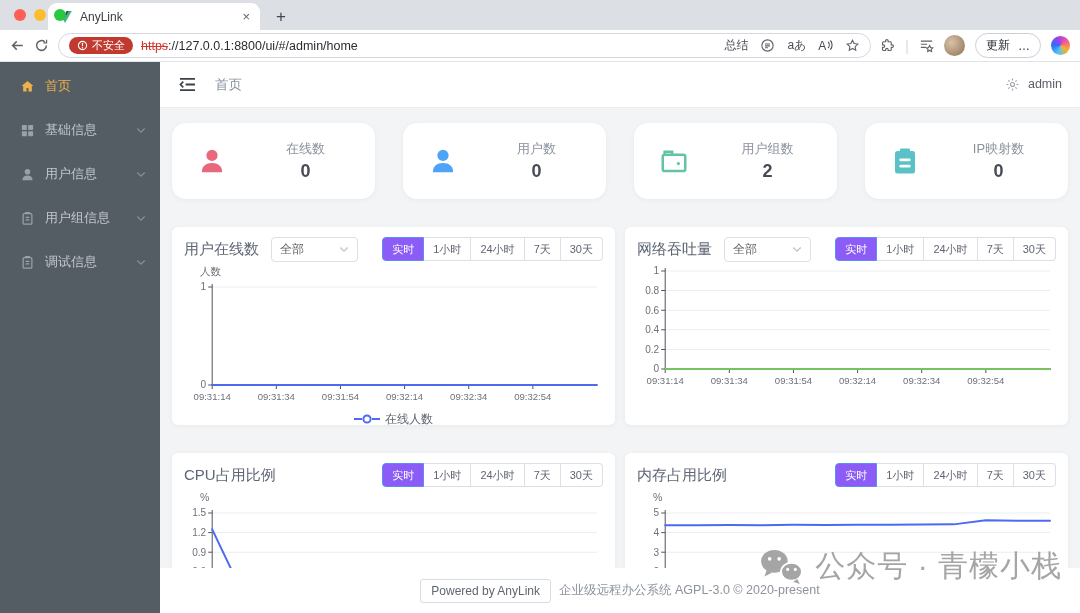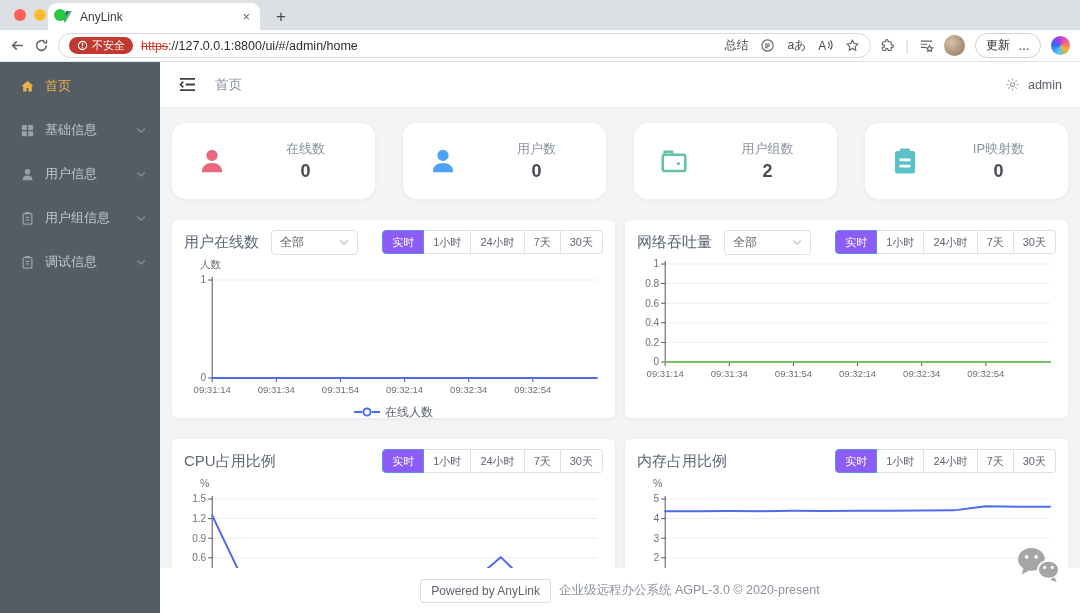--- a/index.html
+++ b/index.html
@@ -48,35 +48,35 @@
   .si-label{flex:1}
   .si-chev{color:#878d94;display:flex}
   .si-chev svg{width:10px;height:7px}
 
   .main{flex:1;position:relative;background:#f3f4f6;overflow:hidden}
   .topbar{height:45px;background:#fff;border-bottom:1px solid #ebedf0;display:flex;align-items:center;justify-content:space-between;padding:0 18px}
   .tb-left{display:flex;align-items:center;gap:18px}
   .burger{color:#3d4249;display:flex;cursor:pointer}
   .burger svg{width:19px;height:15px}
   .crumb{font-size:13.5px;color:#8b95a1}
-  .tb-right{display:flex;align-items:center;gap:8px;color:#99a0a8}
+  .tb-right{display:flex;align-items:flex-start;gap:8px;color:#99a0a8}
   .gear{display:flex;cursor:pointer}
   .gear svg{width:15px;height:15px}
   .admin{font-size:12.5px;color:#5a5e66;cursor:pointer}
 
   .content{padding:15px 12px 0}
   .cards{display:flex;gap:28px}
   .card{flex:1;background:#fff;border-radius:14px;height:76px;display:flex;align-items:center;box-shadow:0 1px 5px rgba(0,0,0,.05)}
   .card-ico{width:80px;display:flex;justify-content:center}
   .card-ico svg{width:30px;height:30px;display:block}
   .card-txt{flex:1;text-align:center;padding-right:16px}
   .card-label{font-size:13px;color:#8b929c}
   .card-value{font-size:18px;font-weight:bold;color:#474c54;margin-top:3px}
 
-  .chartrow{display:flex;gap:10px;margin-top:21px}
+  .chartrow{display:flex;gap:10px;margin-top:28px}
   .panel{flex:1;background:#fff;border-radius:6px;height:198px;box-shadow:0 1px 5px rgba(0,0,0,.05);padding:8px 12px 0;box-sizing:border-box;overflow:hidden}
   .phead{display:flex;align-items:center;gap:12px;height:28px}
   .ptitle{font-size:15px;color:#5d6674;white-space:nowrap}
   .select{width:96px;height:25px;border:1px solid #dcdfe6;border-radius:4px;display:flex;align-items:center;justify-content:space-between;padding:0 8px;color:#606266;font-size:12px;background:#fff;box-sizing:border-box;cursor:pointer}
   .select .sel-chev{color:#c0c4cc;display:flex}
   .select svg{width:10px;height:7px}
   .spacer{flex:1}
   .btns{display:flex}
   .btns button{font-family:inherit;font-size:11px;color:#5f6470;background:#fff;border:1px solid #dcdfe6;border-left:none;padding:0 9px;height:24px;cursor:pointer;white-space:nowrap}
   .btns button:first-child{border-left:1px solid #dcdfe6;border-radius:4px 0 0 4px}
@@ -561,15 +561,16 @@
     <svg viewBox="0 0 48 40">
       <ellipse cx="16" cy="14" rx="14" ry="12" fill="currentColor"></ellipse>
       <path d="M8 23l-2.5 7 8-4z" fill="currentColor"></path>
       <circle cx="11" cy="11.5" r="1.9" fill="#fff"></circle>
         <circle cx="21" cy="11.5" r="1.9" fill="#fff"></circle>
       <ellipse cx="34" cy="25" rx="11" ry="9.5" fill="currentColor" stroke="#fff" stroke-width="2"></ellipse>
       <path d="M40 32.5l2.8 5.5-7-2.5z" fill="currentColor"></path>
       <circle cx="30" cy="22.5" r="1.6" fill="#fff"></circle>
         <circle cx="38" cy="22.5" r="1.6" fill="#fff"></circle>
     </svg>
+    <span class="wm-text">公众号 · 青檬小栈</span>
   </div>
 
 </div>
 
 </body></html>

